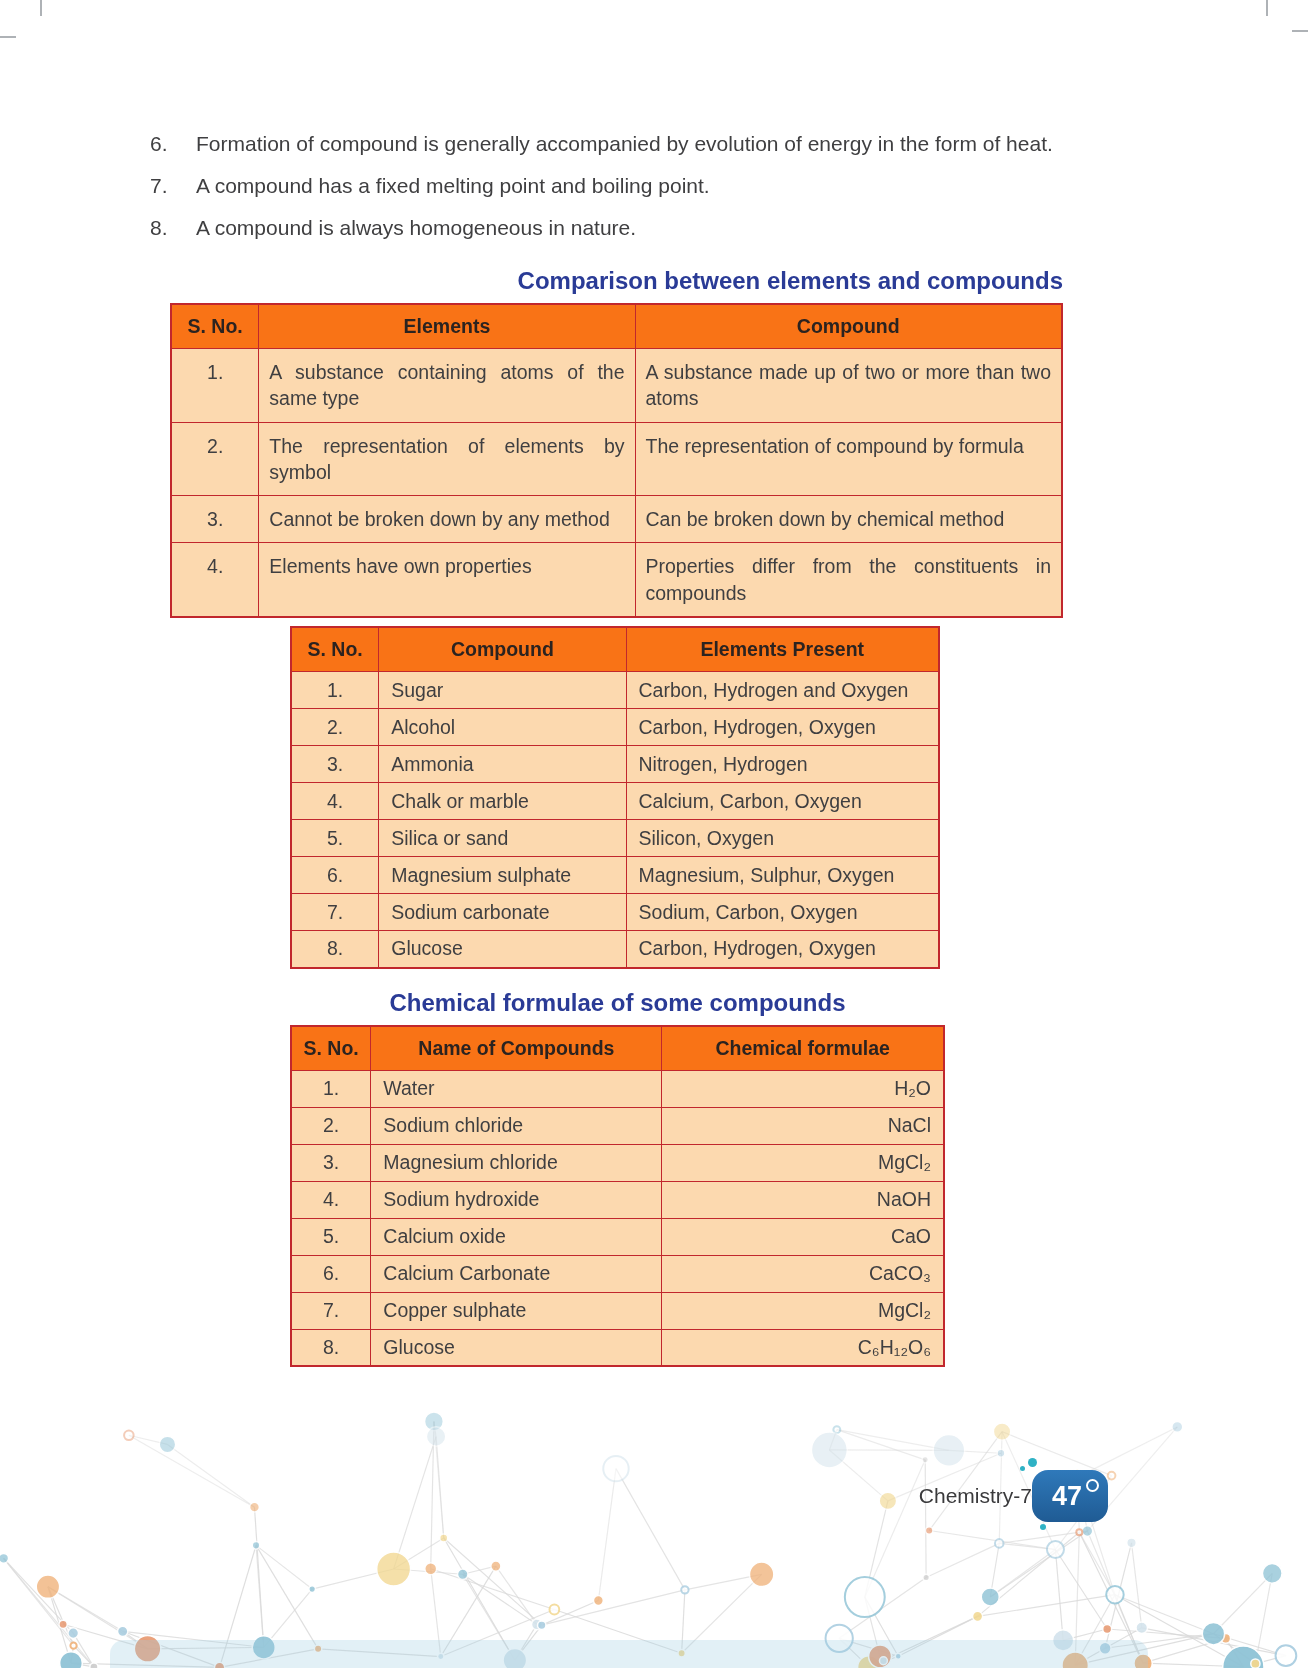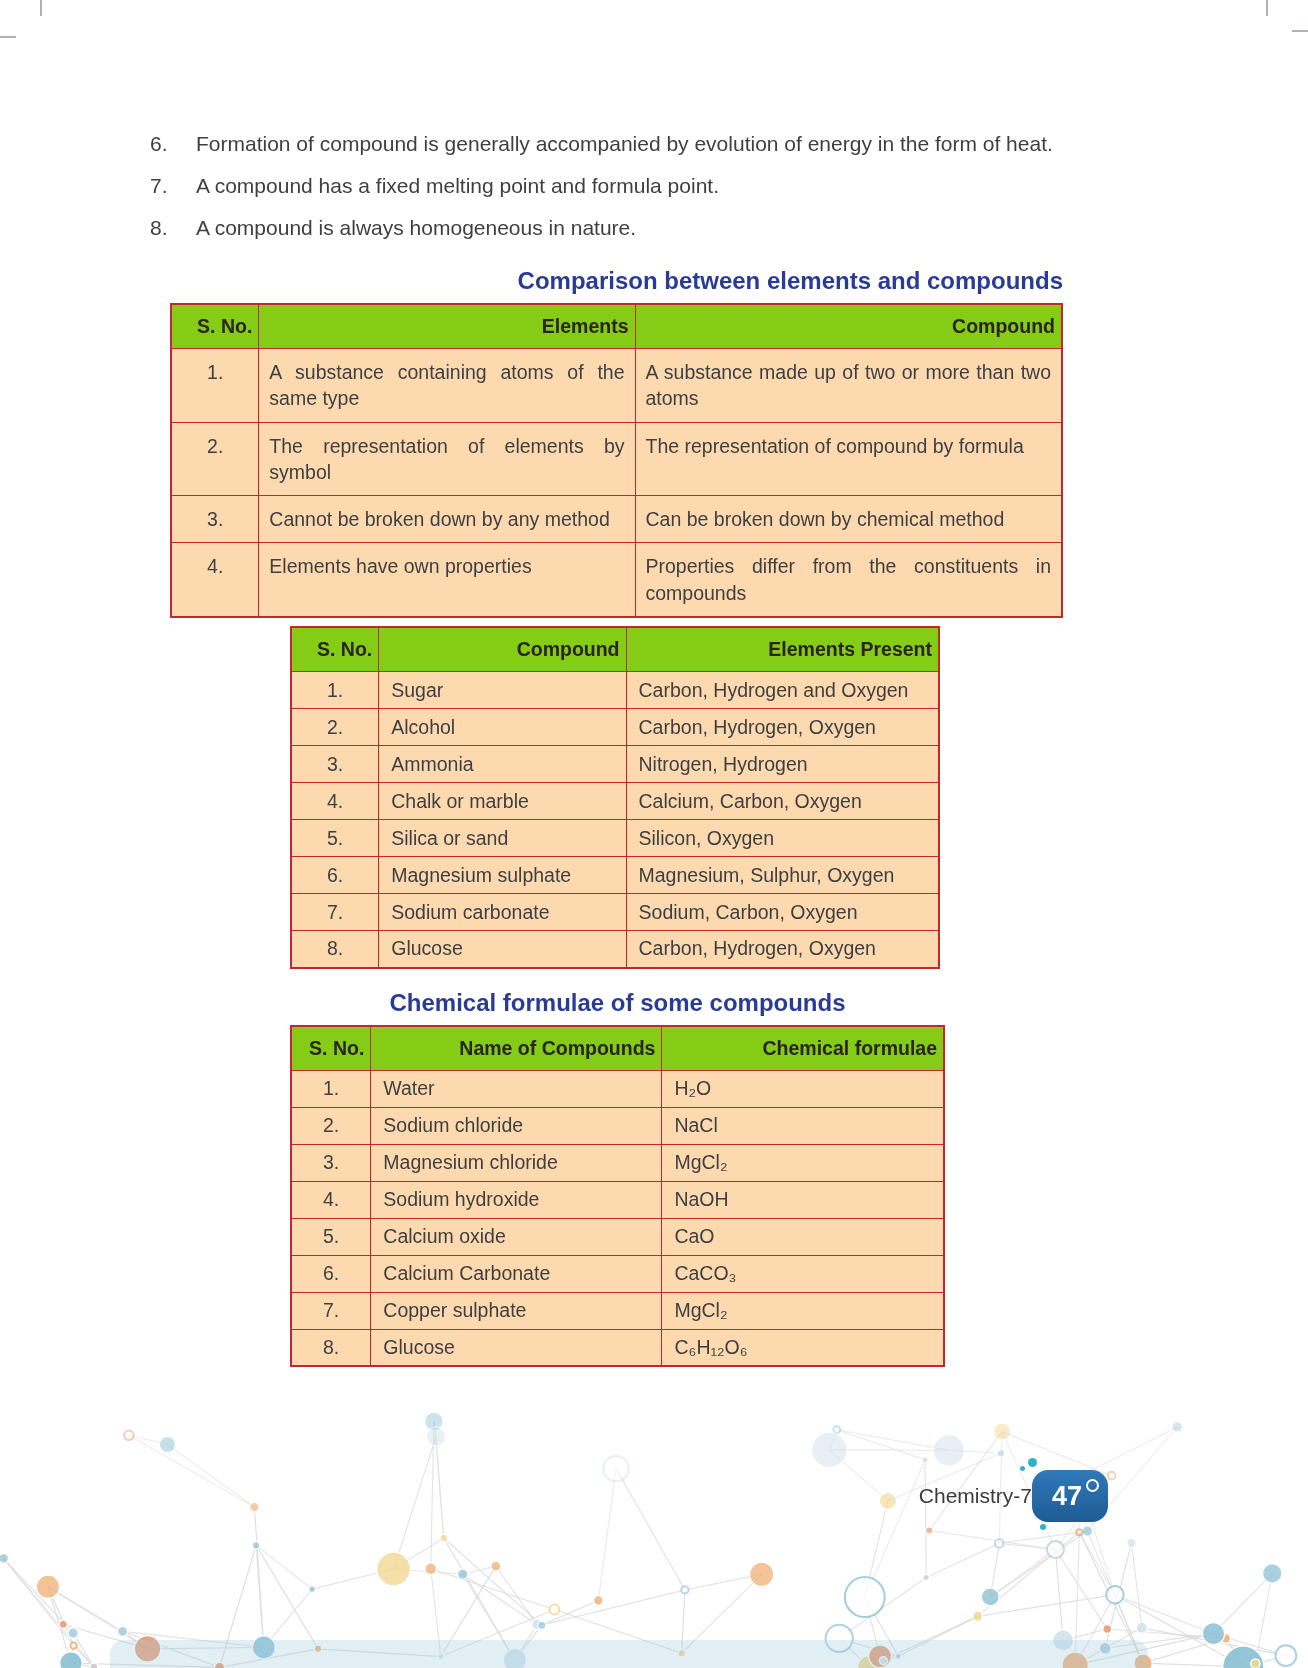--- a/index.html
+++ b/index.html
@@ -31,41 +31,41 @@
   .h-wrap { text-align:center; }
   .h-wrap.h1 { margin:24px 0 0 170px; width:893px;text-align:right; }
   .h-wrap.h2 { margin:20px 0 0 290px; width:650px; }
   .h-wrap.h3 { margin:20px 0 0 290px; width:655px; }
   .section-title { display:inline-block; font-size:24px; font-weight:bold; color:#2a3b96; }
 
   
   table { border-collapse:collapse; border:2.5px solid #c1272d; margin-top:8px; }
   th, td { border:1.5px solid #c1272d; }
   thead th {
-    background:#84cc16; color:#2b2320; font-weight:bold;
-    font-size:19.5px; text-align:right; padding:10px 6px;
+    background:#f97316; color:#2b2320; font-weight:bold;
+    font-size:19.5px; text-align:center; padding:10px 6px;
   }
   td { background:#fcd9af; font-size:19.5px; color:#3f3f41; }
 
   
   #comparison-table { margin-left:170px; width:893px; }
   #comparison-table td { vertical-align:top; padding:10px 10px; line-height:1.35; }
   #comparison-table td.col0 { text-align:center; }
   #comparison-table td.col1, #comparison-table td.col2 { text-align:justify; }
 
   
   #examples-table { margin-left:290px; width:650px; }
   #examples-table td { height:37px; padding:4px 12px; vertical-align:middle; }
   #examples-table td.col0 { text-align:center; padding:4px 4px; }
 
   
   #formulae-table { margin-left:290px; width:655px; }
   #formulae-table td { height:37px; padding:4px 12px; vertical-align:middle; }
   #formulae-table td.col0 { text-align:center; padding:4px 4px; }
-  #formulae-table td.col2 { text-align:left; }
+  #formulae-table td.col2 { text-align:right; }
 
   
   .footer { position:absolute; right:200px; bottom:146px; z-index:3; display:flex; align-items:center; }
   .book-label { font-size:21px; color:#3a3a3c; }
   .badge-wrap { position:relative; }
   .badge {
     position:relative; width:76px; height:52px;
     background:linear-gradient(#2f79ba,#1f5b94);
     border-radius:16px; color:#ffffff;
     display:flex; align-items:center; justify-content:center;
@@ -100,21 +100,21 @@
 
   <div class="content">
 
     <div class="list">
       <div class="list-item">
         <div class="list-num">6.</div>
         <div class="list-text">Formation of compound is generally accompanied by evolution of energy in the form of heat.</div>
       </div>
       <div class="list-item">
         <div class="list-num">7.</div>
-        <div class="list-text">A compound has a fixed melting point and formula point.</div>
+        <div class="list-text">A compound has a fixed melting point and boiling point.</div>
       </div>
       <div class="list-item">
         <div class="list-num">8.</div>
         <div class="list-text">A compound is always homogeneous in nature.</div>
       </div>
     </div>
 
     <div class="h-wrap h1">
       <span class="section-title">Comparison between elements and compounds</span>
     </div>

